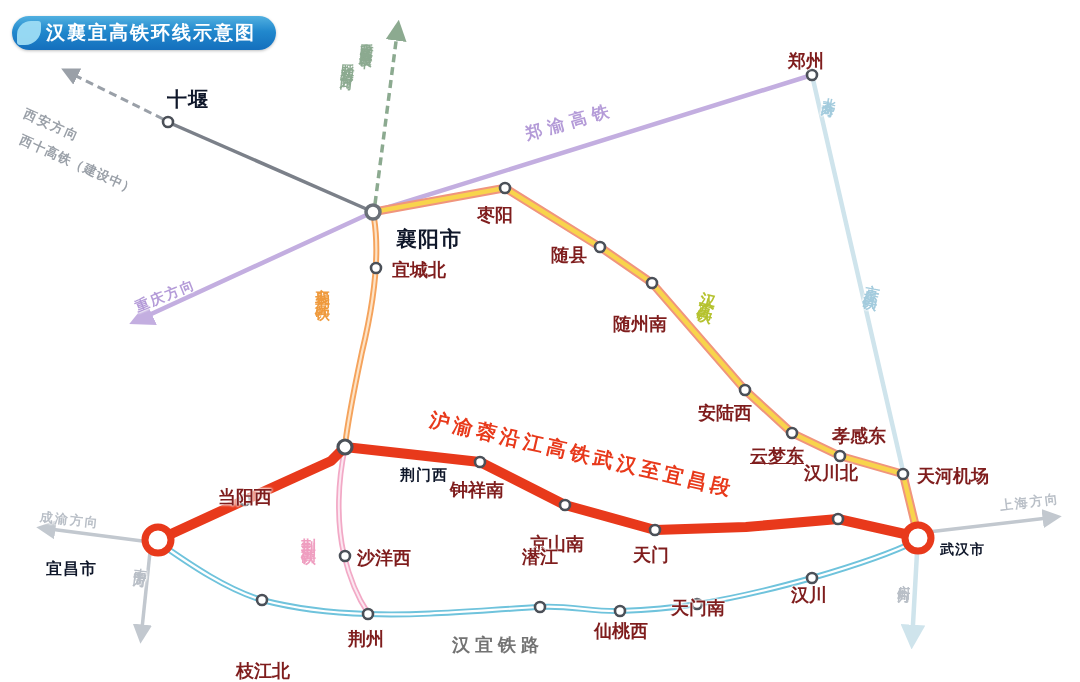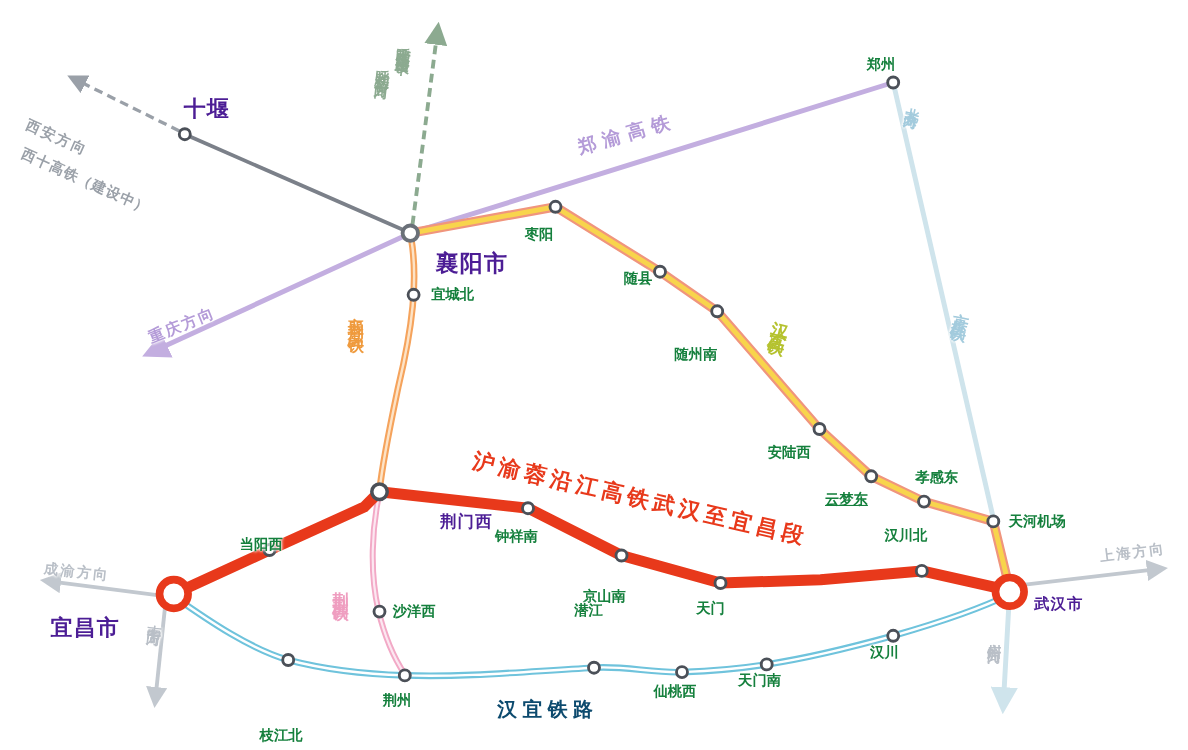--- a/index.html
+++ b/index.html
@@ -3,22 +3,22 @@
 <meta charset="utf-8">
 <style>
   * { margin:0; padding:0; box-sizing:border-box; }
   html,body { background:#ffffff; }
   body { font-family:"Liberation Sans", sans-serif; }
   #stage { position:relative; width:1080px; height:682px; background:#ffffff; overflow:hidden; }
   #rails { position:absolute; left:0; top:0; }
 
   .lbl { position:absolute; white-space:nowrap; line-height:1.1;
          text-shadow:0 0 3px #fff, 0 0 3px #fff, 0 0 2px #fff; }
-  .station { font-size:13px; font-weight:600; color:#15803d; }
-  .city { font-weight:800; color:#4c1d95; letter-spacing:1px; }
+  .station { font-size:18px; font-weight:600; color:#7f1d1d; }
+  .city { font-weight:800; color:#0f172a; letter-spacing:1px;font-family:Liberation Serif, serif; }
   .linelbl { font-weight:800; }
   .dirlbl { font-weight:600; }
   .vert { writing-mode:vertical-rl; -webkit-text-orientation:upright; text-orientation:upright; }
   .rot { transform-origin:0 50%; }
 
   .badge { position:absolute; left:12px; top:16px; height:34px;
            padding:0 20px 0 34px; border-radius:17px;
            background:linear-gradient(180deg,#51b0e0 0%, #2188cd 45%, #146fbd 100%);
            display:flex; align-items:center;
            color:#ffffff; font-size:19px; font-weight:800; letter-spacing:2px;
@@ -100,55 +100,59 @@
     <circle cx="620" cy="611" r="5" fill="#fff" stroke="#4b5058" stroke-width="2.6"></circle>
     <circle cx="697" cy="604" r="5" fill="#fff" stroke="#4b5058" stroke-width="2.6"></circle>
     <circle cx="812" cy="578" r="5" fill="#fff" stroke="#4b5058" stroke-width="2.6"></circle>
 
     <circle cx="373" cy="212" r="7" fill="#fff" stroke="#6a7078" stroke-width="3.5"></circle>
     <circle cx="345" cy="447" r="7" fill="#fff" stroke="#4b5058" stroke-width="3.2"></circle>
     <circle cx="158" cy="540" r="13" fill="#fff" stroke="#e8391b" stroke-width="7"></circle>
     <circle cx="918" cy="538" r="13" fill="#fff" stroke="#e8391b" stroke-width="7"></circle>
   </svg>
 
+  <div class="badge">
+    <span class="badge-accent"></span>
+    <span>汉襄宜高铁环线示意图</span>
+  </div>
 
   <div class="lbl city" style="left:167px;top:88px;font-size:20px;">十堰</div>
   <div class="lbl city" style="left:396px;top:228px;font-size:21px;">襄阳市</div>
   <div class="lbl city" style="left:360px;top:467px;font-size:15px;margin-left:40px;">荆门西</div>
-  <div class="lbl city" style="left:46px;top:560px;font-size:20px;">宜昌市</div>
+  <div class="lbl city" style="left:46px;top:560px;font-size:16px;">宜昌市</div>
   <div class="lbl city" style="left:940px;top:542px;font-size:14px;">武汉市</div>
 
   <div class="lbl station" style="left:788px;top:52px;">郑州</div>
   <div class="lbl station" style="left:477px;top:206px;">枣阳</div>
-  <div class="lbl station" style="left:551px;top:246px;margin-left:16px;">随县</div>
+  <div class="lbl station" style="left:551px;top:246px;">随县</div>
   <div class="lbl station" style="left:613px;top:299px;margin-top:16px;">随州南</div>
   <div class="lbl station" style="left:698px;top:404px;">安陆西</div>
   <div class="lbl station" style="left:750px;top:447px;text-decoration:underline;">云梦东</div>
   <div class="lbl station" style="left:832px;top:427px;">孝感东</div>
   <div class="lbl station" style="left:917px;top:467px;">天河机场</div>
-  <div class="lbl station" style="left:804px;top:480px;text-align:center;">汉川北</div>
+  <div class="lbl station" style="left:804px;top:464px;text-align:center;">汉川北</div>
   <div class="lbl station" style="left:633px;top:546px;">天门</div>
   <div class="lbl station" style="left:530px;top:535px;">京山南</div>
   <div class="lbl station" style="left:450px;top:481px;">钟祥南</div>
   <div class="lbl station" style="left:218px;top:470px;margin-top:18px;">当阳西</div>
   <div class="lbl station" style="left:392px;top:261px;">宜城北</div>
   <div class="lbl station" style="left:357px;top:549px;">沙洋西</div>
   <div class="lbl station" style="left:236px;top:614px;margin-top:48px;">枝江北</div>
   <div class="lbl station" style="left:348px;top:630px;">荆州</div>
   <div class="lbl station" style="left:522px;top:548px;">潜江</div>
   <div class="lbl station" style="left:594px;top:622px;">仙桃西</div>
-  <div class="lbl station" style="left:671px;top:612px;">天门南</div>
+  <div class="lbl station" style="left:671px;top:599px;">天门南</div>
   <div class="lbl station" style="left:791px;top:586px;">汉川</div>
 
   <div class="lbl linelbl rot" style="left:526px;top:126px;font-size:17px;letter-spacing:6px;color:#b49bd8;transform:rotate(-16deg);">郑渝高铁</div>
   <div class="lbl linelbl vert" style="left:866px;top:272px;font-size:15px;letter-spacing:4px;color:#a3cbdd;transform:rotate(11deg);">京广高铁</div>
   <div class="lbl linelbl vert" style="left:702px;top:280px;font-size:16px;letter-spacing:5px;color:#b5c22f;transform:rotate(14deg);">汉十高铁</div>
   <div class="lbl linelbl vert" style="left:314px;top:276px;font-size:15px;letter-spacing:6px;color:#ef9a3d;">襄荆高铁</div>
   <div class="lbl linelbl vert" style="left:300px;top:526px;font-size:15px;letter-spacing:4px;color:#ef9ec0;">荆荆高铁</div>
-  <div class="lbl linelbl" style="left:452px;top:636px;font-size:18px;letter-spacing:5px;color:#0c4a6e;">汉宜铁路</div>
+  <div class="lbl linelbl" style="left:452px;top:636px;font-size:18px;letter-spacing:5px;color:#737373;">汉宜铁路</div>
   <div class="lbl linelbl rot" style="left:430px;top:408px;font-size:20px;letter-spacing:4px;color:#e8391b;transform:rotate(13deg);">沪渝蓉沿江高铁武汉至宜昌段</div>
   <div class="lbl dirlbl rot" style="left:24px;top:106px;font-size:13px;letter-spacing:2px;color:#9aa0a8;transform:rotate(24deg);">西安方向</div>
   <div class="lbl dirlbl rot" style="left:20px;top:132px;font-size:13px;letter-spacing:1px;color:#9aa0a8;transform:rotate(24deg);">西十高铁（建设中）</div>
   <div class="lbl dirlbl vert" style="left:360px;top:32px;font-size:13px;letter-spacing:2px;color:#8caa90;transform:rotate(6deg);">呼南高铁（建设中）</div>
   <div class="lbl dirlbl vert" style="left:341px;top:52px;font-size:13px;letter-spacing:3px;color:#8caa90;transform:rotate(6deg);">呼和浩特方向</div>
   <div class="lbl dirlbl vert" style="left:824px;top:88px;font-size:13px;letter-spacing:2px;color:#a3cbdd;transform:rotate(12deg);">北京方向</div>
   <div class="lbl dirlbl rot" style="left:136px;top:300px;font-size:14px;letter-spacing:2px;color:#b49bd8;transform:rotate(-22deg);">重庆方向</div>
   <div class="lbl dirlbl rot" style="left:40px;top:510px;font-size:13px;letter-spacing:2px;color:#b9bfc7;transform:rotate(6deg);">成渝方向</div>
   <div class="lbl dirlbl vert" style="left:134px;top:558px;font-size:13px;letter-spacing:2px;color:#b9bfc7;transform:rotate(7deg);">南宁方向</div>
   <div class="lbl dirlbl rot" style="left:1000px;top:499px;font-size:13px;letter-spacing:2px;color:#b9bfc7;transform:rotate(-7deg);">上海方向</div>

